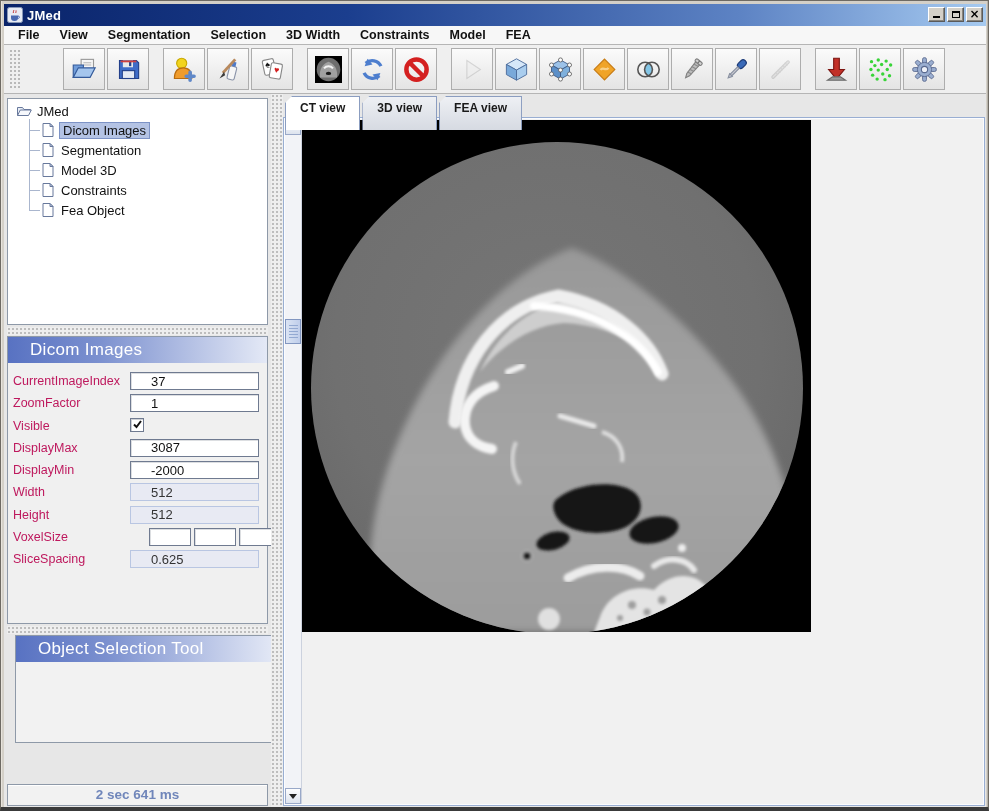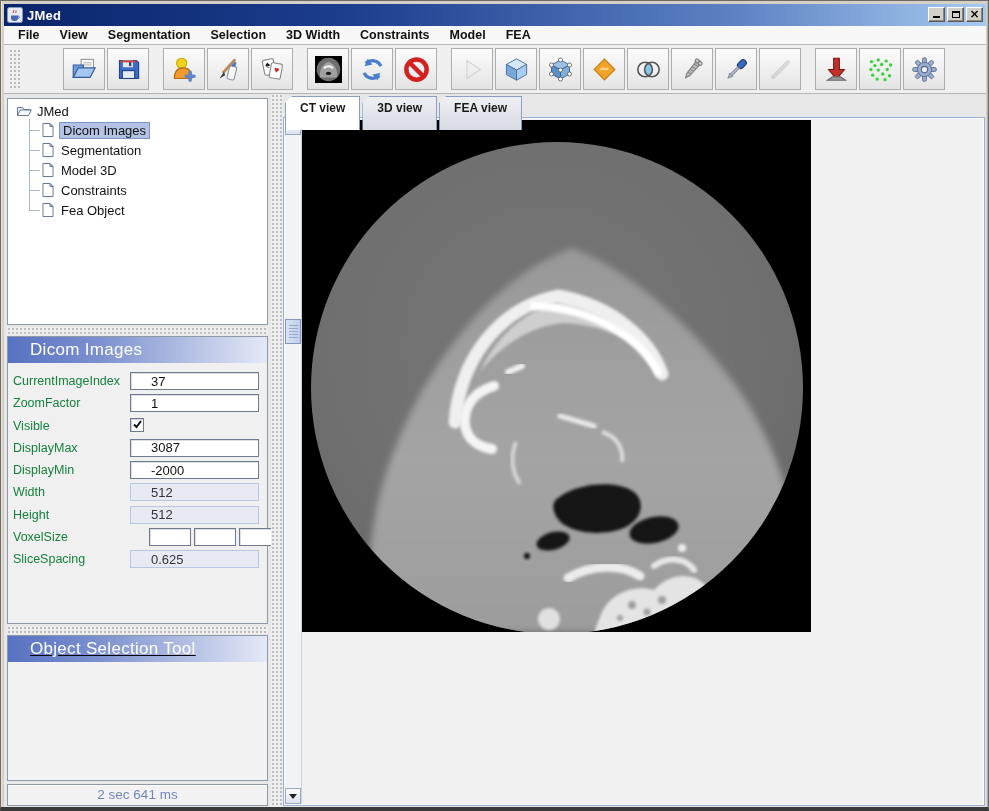--- a/index.html
+++ b/index.html
@@ -61,40 +61,40 @@
   .h-divider2 { position:absolute; left:2px; top:532px; width:261px; height:8px; }
 
   
   .props-panel { position:absolute; left:2px; top:242px; width:261px; height:288px; background:#f0f0f0;
                  border:1px solid #8e99a8; }
   .panel-header { height:26px; background:linear-gradient(90deg,#5872c2 0%,#7b90cf 35%,#e4e9f6 100%);
                   color:#fff; font-size:17px; line-height:26px; padding-left:22px; letter-spacing:.3px;
                   white-space:nowrap; overflow:hidden; }
   .prows { padding-top:8px; }
   .prow { position:relative; height:22.3px; }
-  .plabel { position:absolute; left:5px; top:3px; font-size:12.5px; color:#15803d; }
+  .plabel { position:absolute; left:5px; top:3px; font-size:12.5px; color:#be185d; }
   .pfield { position:absolute; left:122px; top:1px; width:129px; height:18px; font-size:13px;
             font-family:"Liberation Sans", sans-serif; padding:0 20px; color:#111;
             background:#fff; border:1px solid #6f7a90; box-shadow: inset 1px 1px 0 rgba(60,70,90,.18); }
   .pfield.readonly { background:#e8eaf3; border:1px solid #b9c6e2; box-shadow:none; color:#333; }
   .pfield.small { width:40px;margin-left:19px; }
   .pf2 { left:167px; } .pf3 { left:212px; }
   .checkbox { position:absolute; left:122px; top:2px; width:14px; height:14px; background:#fff;
               border:1px solid #6f7a90; box-shadow: inset 1px 1px 0 rgba(60,70,90,.25);
               display:flex; align-items:center; justify-content:center; }
   .checkbox svg { width:11px; height:11px; }
 
   
-  .objtool-panel { position:absolute; left:2px; top:541px; width:261px; height:146px; background:#f2f2f2;
-                   border:1px solid #8e99a8;text-decoration:underline; }
+  .objtool-panel { position:absolute; left:10px; top:541px; width:261px; height:108px; background:#f2f2f2;
+                   border:1px solid #8e99a8; }
 
   
   .statusbar { position:absolute; left:2px; top:690px; width:261px; height:22px; background:#f2f2f2;
                border:1px solid #8e99a8; box-shadow: inset 0 1px 0 #fff;
-               text-align:center; font-size:13.5px; font-weight:normal; color:#7086ba; line-height:20px; }
+               text-align:center; font-size:13.5px; font-weight:bold; color:#7086ba; line-height:20px; }
 
   
   .view-area { position:absolute; left:279px; top:2px; width:702px; height:710px; }
   .tabs { position:absolute; left:2px; top:0; height:34px; display:flex; z-index:3; }
   .tab { padding:4px 14px 3px; margin-right:2px; border:1px solid #8b9dc0; border-bottom:none;
          background:linear-gradient(#eef0f4,#d6dae2); font-weight:bold; font-size:12px; color:#1a1a1a;
          clip-path:polygon(7px 0, 100% 0, 100% 100%, 0 100%, 0 7px); }
   .tab.active { background:#fff; padding-bottom:4px; }
   .viewport { position:absolute; left:0; top:21px; width:702px; height:689px; background:#f1f1f1;
               border:1px solid #99aed2; box-shadow: inset 0 0 0 1px #fbfcfe; }

